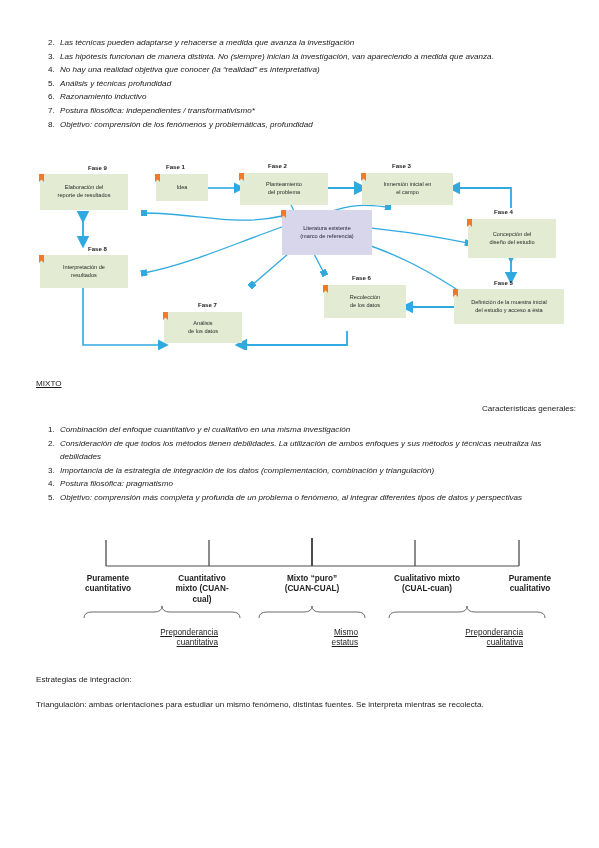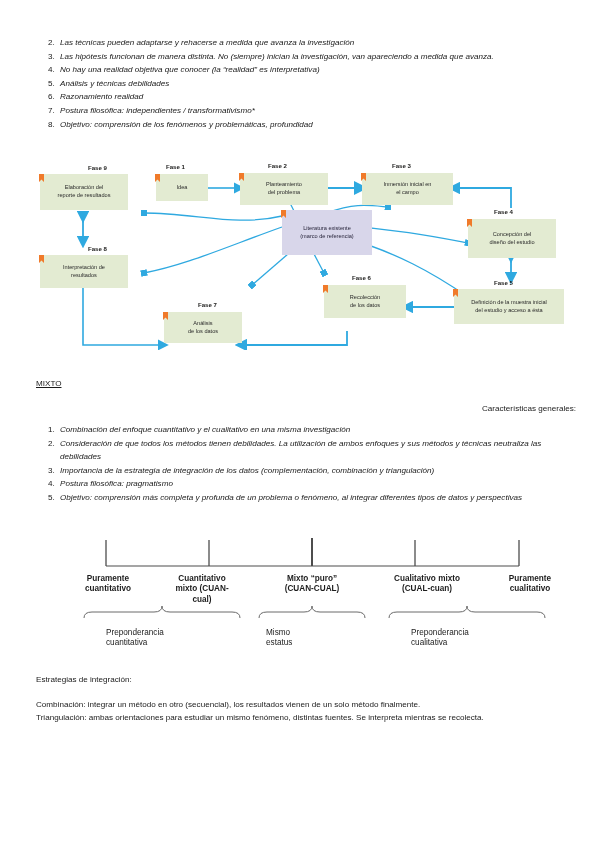--- a/index.html
+++ b/index.html
@@ -94,21 +94,22 @@
     line-height:10.4px;
     font-weight:bold;
     color:#1c1c1c;
     text-align:center;
   }
   .cg{
     position:absolute;
     font-size:8.2px;
     line-height:10.4px;
     color:#1c1c1c;
-    text-align:left;
+    text-align:right;
+    text-decoration:underline;
   }
 </style>
 </head>
 <body>
 
 <div class="page">
 
   <div class="num-list" id="qual-list" style="top:36px;">
       <div class="num-item">
         <div class="n">2.</div>
@@ -117,25 +118,25 @@
       <div class="num-item">
         <div class="n">3.</div>
         <div class="t">Las hipótesis funcionan de manera distinta. No (siempre) inician la investigación, van apareciendo a medida que avanza.</div>
       </div>
       <div class="num-item">
         <div class="n">4.</div>
         <div class="t">No hay una realidad objetiva que conocer (la “realidad” es interpretativa)</div>
       </div>
       <div class="num-item">
         <div class="n">5.</div>
-        <div class="t">Análisis y técnicas debilidades</div>
+        <div class="t">Análisis y técnicas profundidad</div>
       </div>
       <div class="num-item">
         <div class="n">6.</div>
-        <div class="t">Razonamiento realidad</div>
+        <div class="t">Razonamiento inductivo</div>
       </div>
       <div class="num-item">
         <div class="n">7.</div>
         <div class="t">Postura filosófica: independientes / transformativismo*</div>
       </div>
       <div class="num-item">
         <div class="n">8.</div>
         <div class="t">Objetivo: comprensión de los fenómenos y problemáticas, profundidad</div>
       </div>
     </div>
@@ -334,17 +335,16 @@
     <div class="cl" style="left:330px;top:50px;width:106px;"><span>Cualitativo mixto<br>(CUAL-cuan)</span></div>
     <div class="cl" style="left:440px;top:50px;width:92px;"><span>Puramente<br>cualitativo</span></div>
 
     <div class="cg" style="left:62px;top:104px;width:112px;"><span>Preponderancia<br>cuantitativa</span></div>
     <div class="cg" style="left:222px;top:104px;width:92px;"><span>Mismo<br>estatus</span></div>
     <div class="cg" style="left:367px;top:104px;width:112px;"><span>Preponderancia<br>cualitativa</span></div>
   </div>
 
   <div class="plain" style="top:673px;">Estrategias de integración:</div>
   <div class="plain" style="top:698px;" id="strategies-body">
-      <div>Combinación: integrar un método en otro (secuencial), los resultados vienen de un solo método finalmente.</div>
       <div>Triangulación: ambas orientaciones para estudiar un mismo fenómeno, distintas fuentes. Se interpreta mientras se recolecta.</div>
     </div>
 
 </div>
 
 </body></html>

